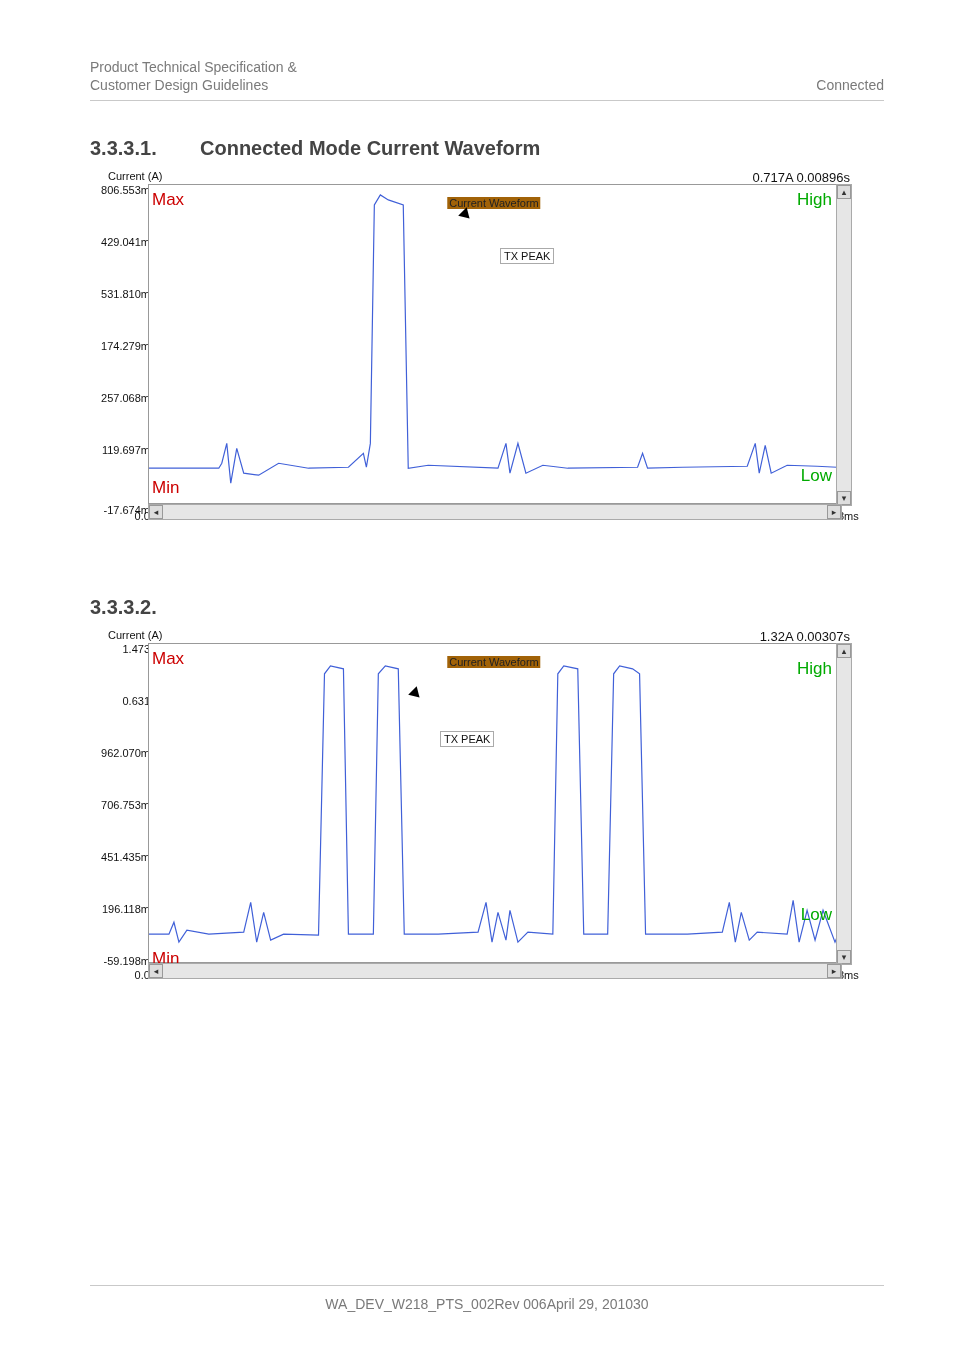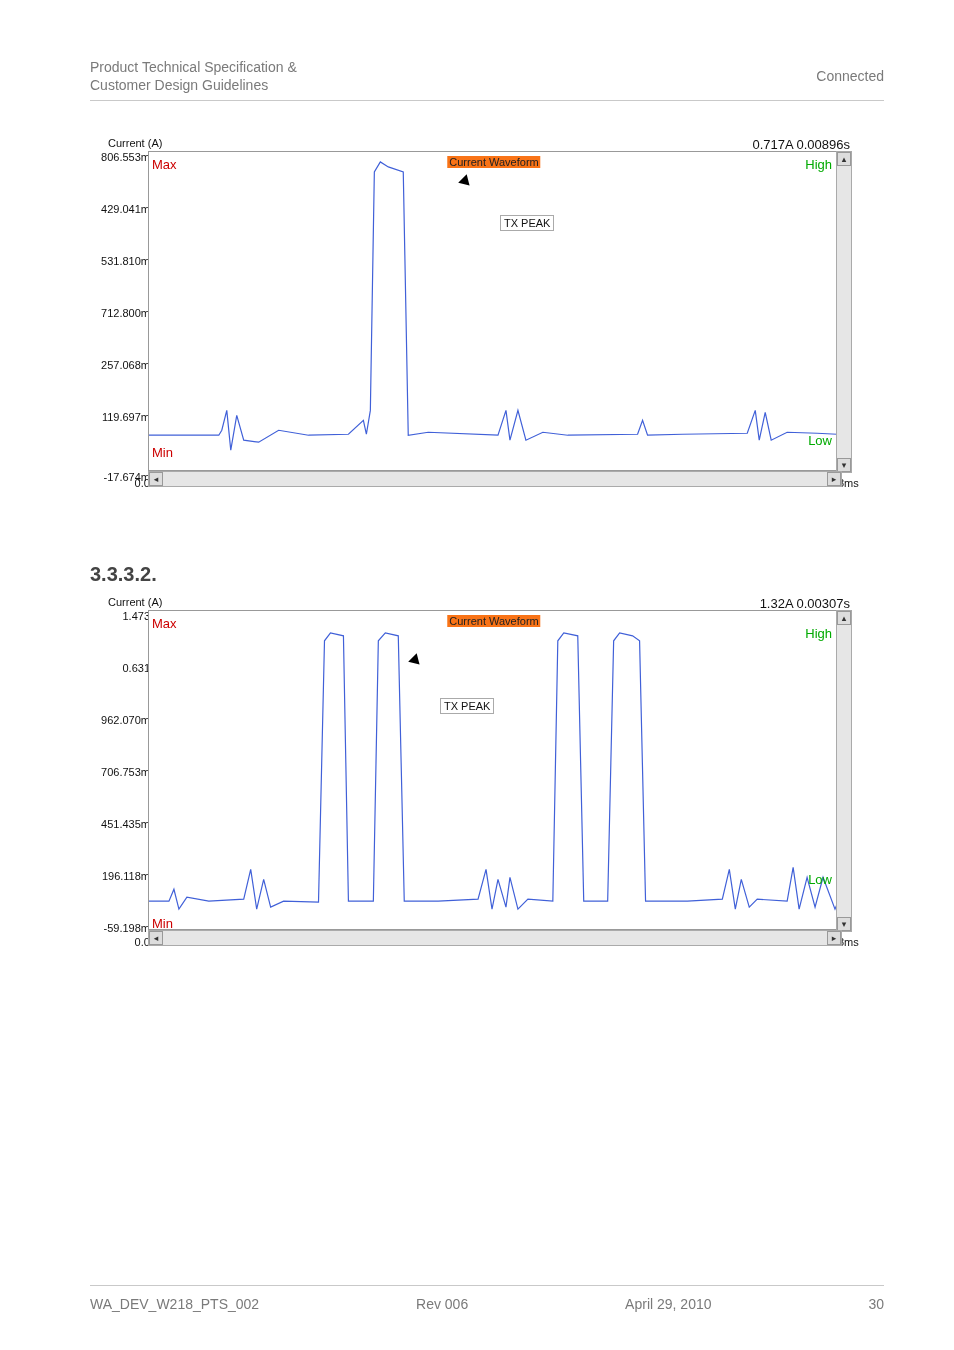--- a/index.html
+++ b/index.html
@@ -1,66 +1,70 @@
 <!DOCTYPE html>
 <html><head>
 <meta charset="utf-8">
 <style>
 html,body{margin:0;padding:0;background:#fff;font-family:Arial,Helvetica,sans-serif;color:#333}
 .page{width:954px;height:1350px;position:relative;box-sizing:border-box;padding:58px 70px 40px 90px}
-.hdr{display:flex;justify-content:space-between;align-items:center;font-size:14px;color:#7a7a7a;border-bottom:1px solid #c9c9c9;padding-bottom:6px}
+.hdr{display:flex;justify-content:space-between;align-items:flex-end;font-size:14px;color:#7a7a7a;border-bottom:1px solid #c9c9c9;padding-bottom:6px}
 .hdr .left{line-height:1.3}
 .hdr .right{line-height:1.3}
 .sect{margin-top:36px}
 .sect-head{display:flex;align-items:baseline;gap:30px;font-weight:bold;color:#444;font-size:20px;margin-bottom:10px}
 .sect-head .num{width:80px}
 .chart-wrap{position:relative;width:760px;height:390px;margin:4px 0 0 0}
 .meas{position:absolute;right:0;top:0;font-size:13px;color:#111}
 .axis-label{position:absolute;font-size:11px;color:#111}
 .plot{position:absolute;left:58px;top:14px;width:692px;height:320px;border:1px solid #999;box-sizing:border-box;background:#fff}
-.plot-title{position:absolute;top:4px;left:50%;transform:translateX(-50%);font-size:11px;color:#222;background:#f97316;padding:0 2px}
+.plot-title{position:absolute;top:12px;left:50%;transform:translateX(-50%);font-size:11px;color:#222;background:#a16207;padding:0 2px}
 .yticks span{position:absolute;right:700px;font-size:11px;color:#111;transform:translateY(-50%)}
 .xticks span{position:absolute;top:340px;font-size:11px;color:#111;transform:translateX(-50%)}
 .grid-v{position:absolute;top:14px;bottom:56px;width:0;border-left:1px dashed #b7b7b7}
 .grid-h{position:absolute;left:58px;right:10px;height:0;border-top:1px dashed #b7b7b7}
-.tag{position:absolute;font-size:13px}
+.tag{position:absolute;font-size:17px}
 .tag.max{color:#c00;left:62px;top:20px}
 .tag.min{color:#c00}
 .tag.high{color:#0a0}
 .tag.low{color:#0a0}
 .txpeak{position:absolute;font-size:11px;color:#111;background:#fff;border:1px solid #aaa;padding:1px 3px}
 .arrow{position:absolute;width:0;height:0;border-left:6px solid transparent;border-right:6px solid transparent;border-top:10px solid #000;transform:rotate(-45deg)}
 .scrollbar-v{position:absolute;right:-2px;top:14px;width:14px;height:320px;background:#e6e6e6;border:1px solid #aaa;display:flex;flex-direction:column;justify-content:space-between;align-items:center;font-size:10px}
 .scrollbar-h{position:absolute;left:58px;bottom:40px;width:692px;height:14px;background:#e6e6e6;border:1px solid #aaa;display:flex;justify-content:space-between;align-items:center;font-size:10px}
 .sb-btn{width:12px;height:12px;background:#ddd;border:1px solid #999;display:flex;align-items:center;justify-content:center;line-height:1;font-size:9px;cursor:pointer}
 svg.trace{position:absolute;left:0;top:0;width:100%;height:100%}
-.ftr{position:absolute;left:90px;right:70px;bottom:38px;border-top:1px solid #c9c9c9;padding-top:10px;display:flex;justify-content:space-between;font-size:14px;color:#7a7a7a}
+.ftr{position:absolute;left:90px;right:70px;bottom:38px;border-top:1px solid #c9c9c9;padding-top:10px;display:flex;justify-content:center;font-size:14px;color:#7a7a7a}
 </style>
 </head>
 <body>
 
 <div class="page">
   <div class="hdr">
     <div class="left">
       <div>Product Technical Specification &amp;</div>
       <div>Customer Design Guidelines</div>
     </div>
     <div class="right">Connected</div>
   </div>
 
   <div class="sect">
+    <div class="sect-head">
+      <span class="num">3.3.3.1.</span>
+      <span>Connected Mode Current Waveform</span>
+    </div>
     <div class="chart-wrap">
       <div class="meas">0.717A 0.00896s</div>
       <div class="axis-label" style="left:18px;top:0">Current (A)</div>
 
       <div class="yticks">
         <span style="top:20px">806.553m</span>
         <span style="top:72px">429.041m</span>
         <span style="top:124px">531.810m</span>
-        <span style="top:176px">712.800m</span>
+        <span style="top:176px">174.279m</span>
         <span style="top:228px">257.068m</span>
         <span style="top:280px">119.697m</span>
         <span style="top:340px">-17.674m</span>
       </div>
 
       <div class="xticks">
         <span style="left:58px">0.00s</span>
         <span style="left:173px">2.00ms</span>
         <span style="left:288px">3.99ms</span>
         <span style="left:403px">5.99ms</span>

